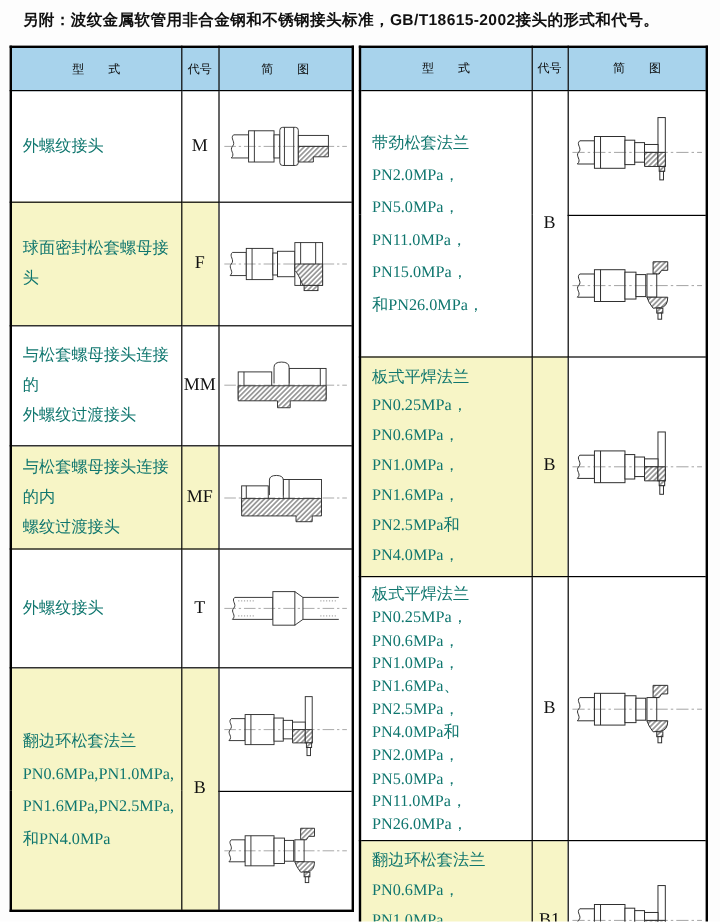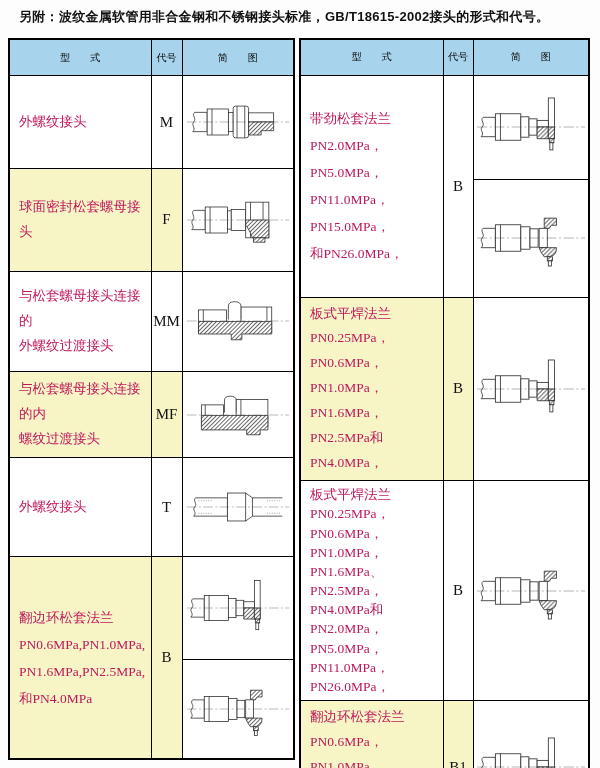--- a/index.html
+++ b/index.html
@@ -29,21 +29,21 @@
   .spec th, .spec td { border: 1px solid #000; padding: 0; }
   th.h {
     background: var(--header-bg, #a8d3ec);
     height: 36px; font-weight: normal;
     font-family: "Liberation Serif", "DejaVu Serif", serif;
     font-size: 10px; color: #0a0a0a;
   }
   td.type {
     padding: 4px 4px 4px 9px;
     font-family: "Liberation Serif", "DejaVu Serif", serif;
-    font-size: 13.5px; color: #be185d; vertical-align: middle;
+    font-size: 13.5px; color: #0f766e; vertical-align: middle;
   }
   td.type .tx { white-space: pre-line; line-height: 1.85; }
   td.type.tight .tx { line-height: 1.42; }
   td.type.roomy .tx { line-height: 2.0; }
   td.code {
     text-align: center; vertical-align: middle;
     font-family: "Liberation Serif", "DejaVu Serif", serif;
     font-size: 15px; color: #111;
   }
   td.diag { text-align: center; vertical-align: middle; background: #fff; }

